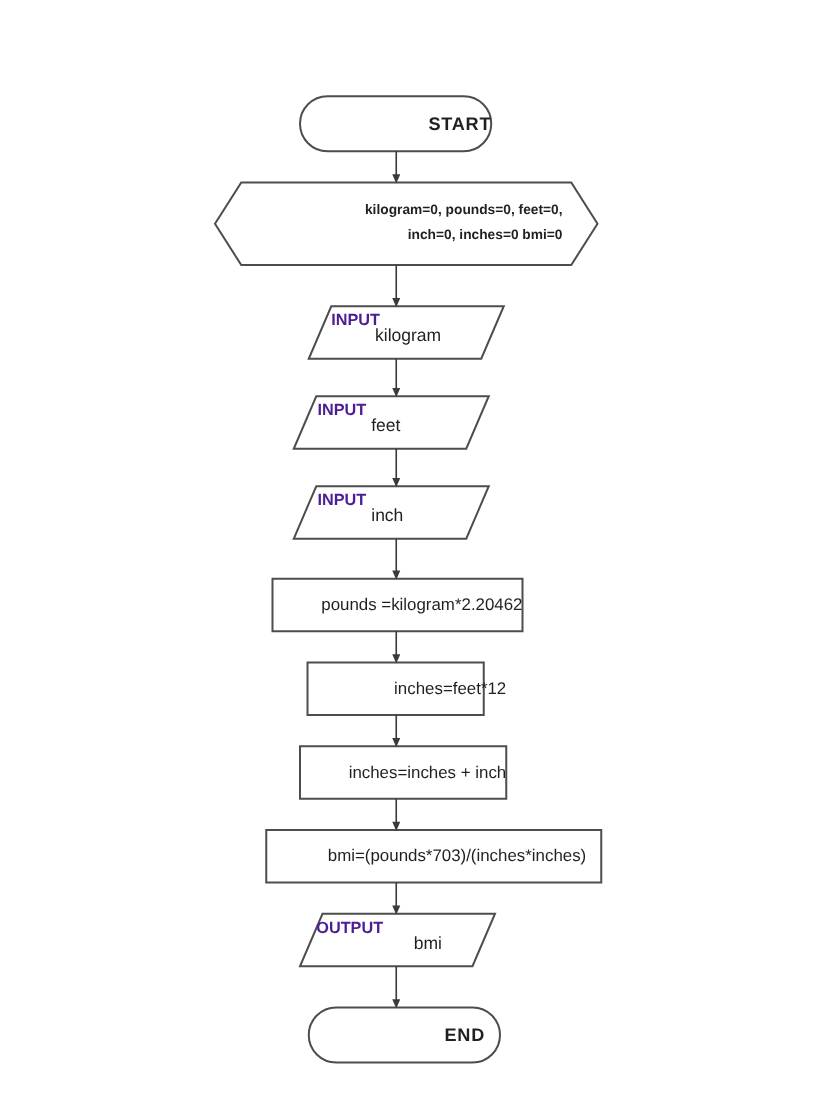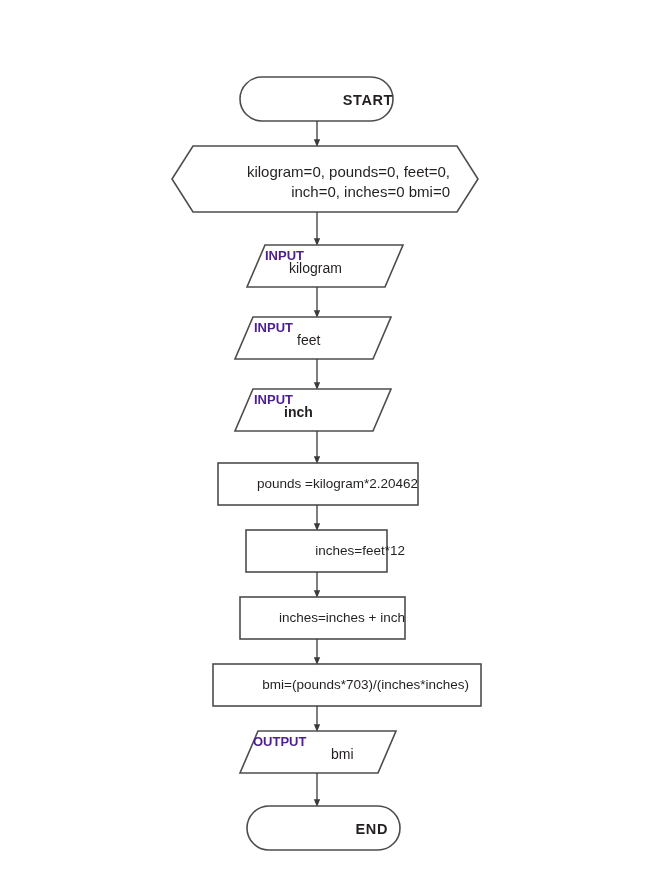--- a/index.html
+++ b/index.html
@@ -33,22 +33,22 @@
     white-space: nowrap;
   }
 
   .terminal-label {
     font-size: 14.5px;
     font-weight: bold;
     letter-spacing: 0.6px;
   }
 
   .decl-label {
-    font-size: 15px;
-    font-weight: normal;
+    font-size: 11px;
+    font-weight: bold;
     line-height: 1.55;
     white-space: normal;
   }
 
   .process-label {
     font-size: 13.5px;
     font-weight: normal;
   }
 
   .io-keyword {
@@ -115,27 +115,27 @@
     <line x1="317" y1="773" x2="317" y2="803" marker-end="url(#arrowhead)"></line>
   </g>
 </svg>
 
 <div class="node-label terminal-label" style="left:240px; top:91px; width:153px;">START</div>
 
 <div class="node-label decl-label" style="left:200px; top:160px; width:250px;">kilogram=0, pounds=0, feet=0,</div>
 <div class="node-label decl-label" style="left:200px; top:180px; width:250px;">inch=0, inches=0 bmi=0</div>
 
 <div class="io-keyword" style="left:265px; top:248px;">INPUT</div>
-<div class="io-variable" style="left:289px; top:260px;">kilogram</div>
+<div class="io-variable" style="left:300px; top:260px;">kilogram</div>
 
 <div class="io-keyword" style="left:254px; top:320px;">INPUT</div>
 <div class="io-variable" style="left:297px; top:332px;">feet</div>
 
 <div class="io-keyword" style="left:254px; top:392px;">INPUT</div>
-<div class="io-variable" style="left:284px; top:404px;font-weight:bold;">inch</div>
+<div class="io-variable" style="left:297px; top:404px;">inch</div>
 
 <div class="node-label process-label" style="left:218px; top:476px; width:200px;">pounds =kilogram*2.20462</div>
 
 <div class="node-label process-label" style="left:246px; top:543px; width:159px;">inches=feet*12</div>
 
 <div class="node-label process-label" style="left:240px; top:610px; width:165px;">inches=inches + inch</div>
 
 <div class="node-label process-label" style="left:213px; top:677px; width:256px;">bmi=(pounds*703)/(inches*inches)</div>
 
 <div class="io-keyword" style="left:253px; top:734px;">OUTPUT</div>

